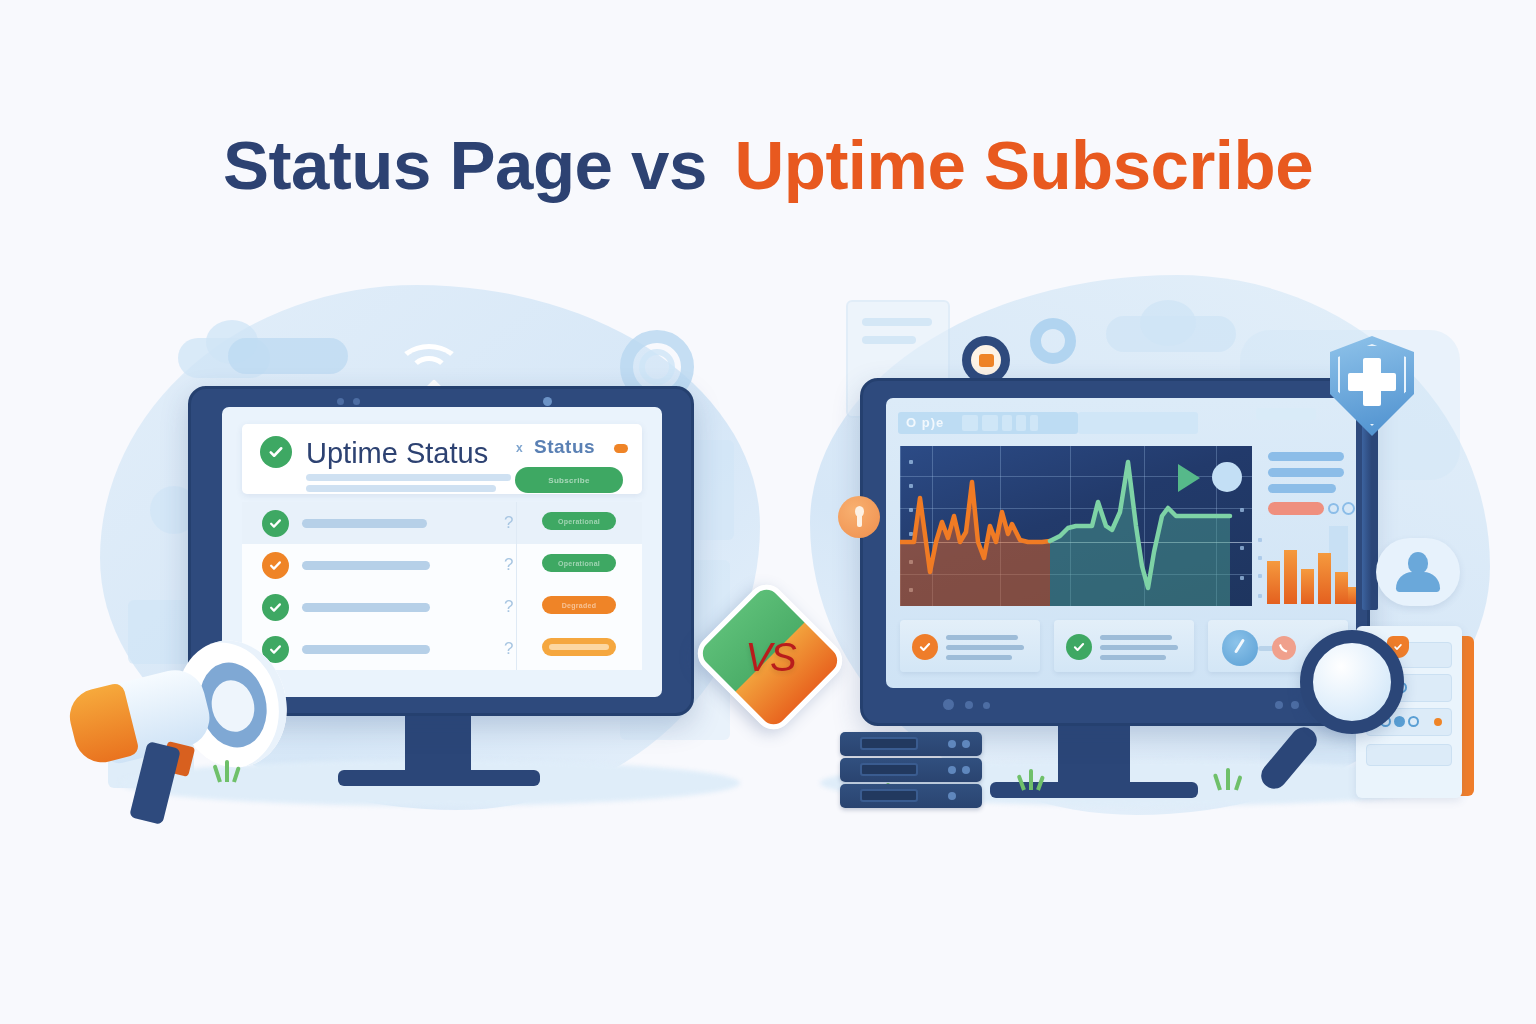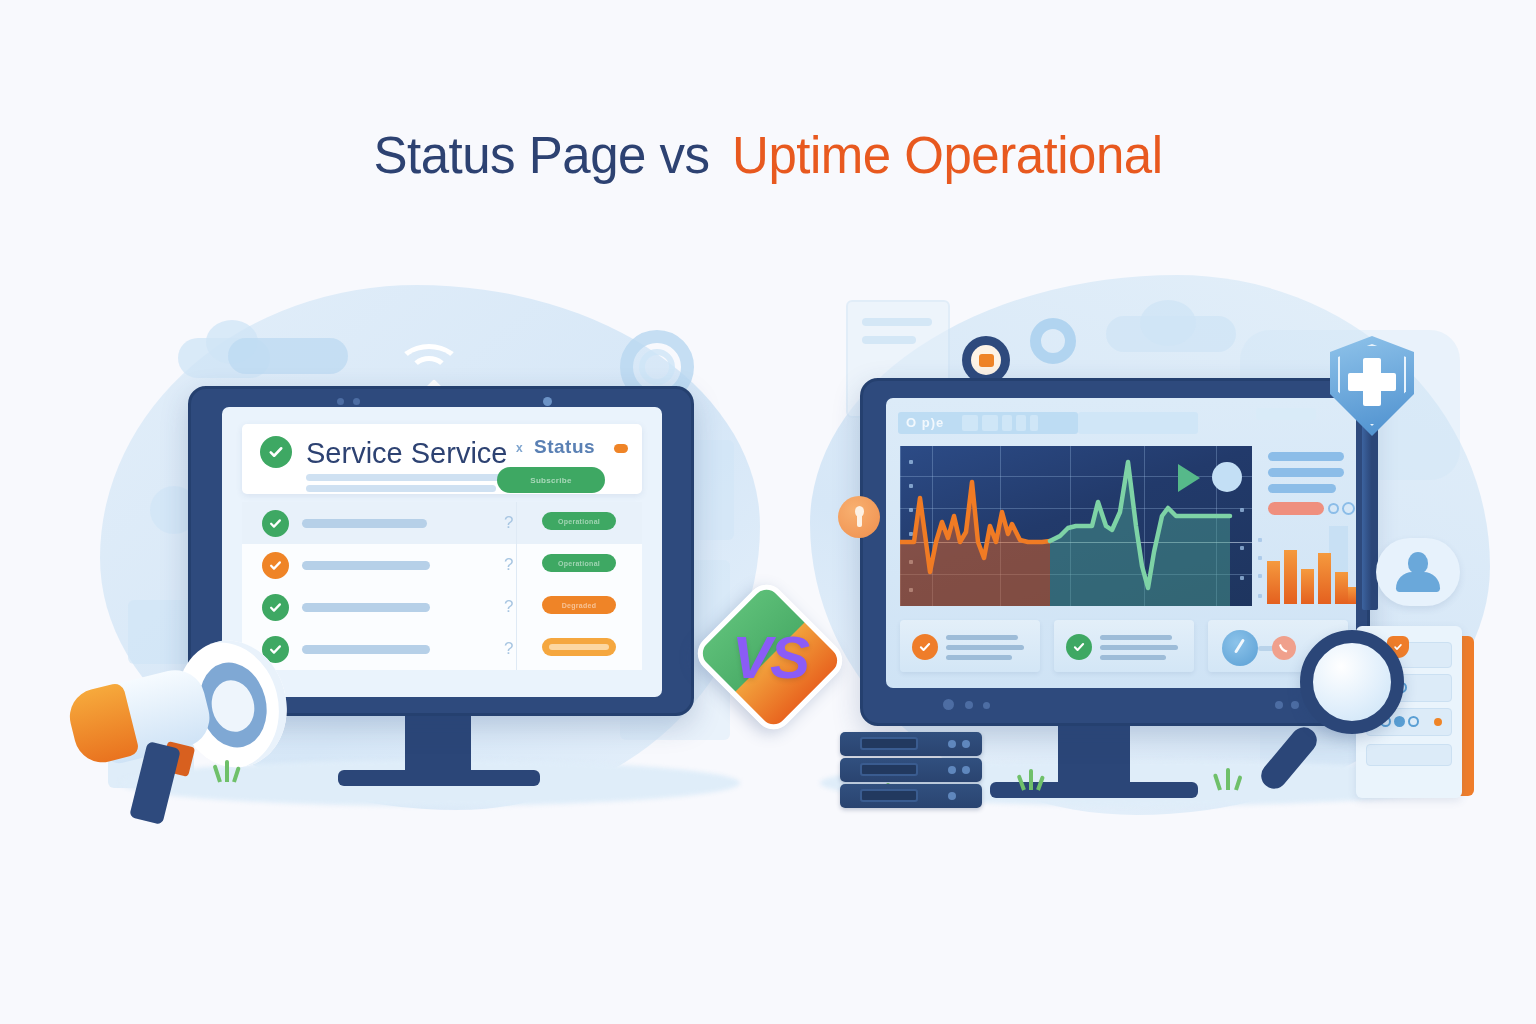--- a/index.html
+++ b/index.html
@@ -11,21 +11,21 @@
     position: relative;
   }
   #stage { position: absolute; inset: 0; width: 1536px; height: 1024px; overflow: hidden; }
 
   
   .title-wrap {
     position: absolute; top: 126px; left: 0; width: 1536px;
     text-align: center; white-space: nowrap;
   }
   .title-wrap span {
-    font-size: 51px; font-weight: 400; letter-spacing: -0.5px;
+    font-size: 69px; font-weight: 700; letter-spacing: -0.5px;
     font-family: "Liberation Sans", sans-serif;
   }
   .t-navy { color: #2d4272; }
   .t-orange { color: #e8591f; }
 
   
   .blob {
     position: absolute; background: #dceaf8; border-radius: 50%;
   }
   .blob-l {
@@ -171,21 +171,21 @@
   .vs-wrap { position:absolute; left:688px; top:582px; width:164px; height:150px; }
   .vs-shape {
     position:absolute; inset:0; border-radius:26px;
     transform: rotate(45deg) scale(.72);
     background: linear-gradient(90deg, #5cbe77 0%, #4cae69 49.6%, #f2a13c 50.4%, #e8641f 100%);
     border: 7px solid #ffffff;
     box-shadow: 0 8px 20px rgba(50,80,130,.25);
   }
   .vs-txt {
     position:absolute; inset:0; display:flex; align-items:center; justify-content:center;
-    color:#8b5cf6; font-size:60px; font-weight:700; font-style:italic;
+    color:#b91c1c; font-size:40px; font-weight:400; font-style:italic;
     letter-spacing:-2px; text-shadow: 0 2px 5px rgba(0,0,0,.12);
   }
 
   
   .mega { position:absolute; left:60px; top:640px; width:250px; height:180px; }
   .mega-cone {
     position:absolute; left:118px; top:0px; width:108px; height:128px;
     background:#ffffff; border-radius: 50% / 50%;
     transform: rotate(-14deg);
     box-shadow: inset -8px 0 0 #e9f2fb;
@@ -372,48 +372,48 @@
         <div class="badge-core"></div>
       </div>
   </div>
 
   <div class="ground"></div>
   <div class="ground-r"></div>
 
   <div class="title-wrap">
     <span class="t-navy">Status Page vs</span>
     <span>&nbsp;</span>
-    <span class="t-orange">Uptime Operational</span>
+    <span class="t-orange">Uptime Subscribe</span>
   </div>
 
   <div class="monitor">
     <div class="stand-neck" style="left:405px;top:700px;width:66px;height:78px;"></div>
     <div class="stand-base" style="left:338px;top:770px;width:202px;height:16px;"></div>
 
     <div class="bezel" style="left:188px;top:386px;width:506px;height:330px;">
       <div class="bezel-dot" style="left:146px;top:9px;width:7px;height:7px;"></div>
       <div class="bezel-dot" style="left:162px;top:9px;width:7px;height:7px;"></div>
       <div class="bezel-dot" style="left:352px;top:8px;width:9px;height:9px;background:#6c93c6;"></div>
     </div>
 
     <div class="bezel-inner" style="left:222px;top:407px;width:440px;height:290px;">
 
       <div class="ss-card" style="left:20px;top:17px;width:400px;height:70px;"></div>
       <div class="chk" style="left:38px;top:29px;width:32px;height:32px;background:#3ea863;">
         <svg width="18" height="18" viewBox="0 0 24 24">
             <path d="M5 12.5l4.5 4.5L19 7" fill="none" stroke="#fff" stroke-width="3.4" stroke-linecap="round" stroke-linejoin="round"></path>
           </svg>
       </div>
-      <div class="ss-title" style="left:84px;top:30px;font-size:29px;">Service Service</div>
+      <div class="ss-title" style="left:84px;top:30px;font-size:29px;">Uptime Status</div>
       <div class="skel-lt" style="left:84px;top:67px;width:205px;height:7px;"></div>
       <div class="skel-lt" style="left:84px;top:78px;width:190px;height:7px;"></div>
       <div class="ss-sub" style="left:294px;top:34px;font-size:12px;color:#7ea4ce;">x</div>
       <div class="ss-sub" style="left:312px;top:29px;font-size:19px;">Status</div>
       <div class="skel" style="left:392px;top:37px;width:14px;height:9px;background:#ef8427;border-radius:9px;"></div>
-      <div class="pill pill-green" style="left:275px;top:60px;width:108px;height:26px;font-size:8px;color:rgba(255,255,255,.55);">Subscribe</div>
+      <div class="pill pill-green" style="left:293px;top:60px;width:108px;height:26px;font-size:8px;color:rgba(255,255,255,.55);">Subscribe</div>
 
       <div class="row row-alt" style="left:20px;top:95px;width:400px;height:42px;"></div>
       <div class="chk" style="left:40px;top:103px;width:27px;height:27px;background:#3ea863;">
         <svg width="15" height="15" viewBox="0 0 24 24">
             <path d="M5 12.5l4.5 4.5L19 7" fill="none" stroke="#fff" stroke-width="3.6" stroke-linecap="round" stroke-linejoin="round"></path>
           </svg>
       </div>
       <div class="skel" style="left:80px;top:112px;width:125px;height:9px;"></div>
       <div class="qmark" style="left:282px;top:106px;">?</div>
       <div class="row-divider" style="left:294px;top:95px;height:42px;"></div>

